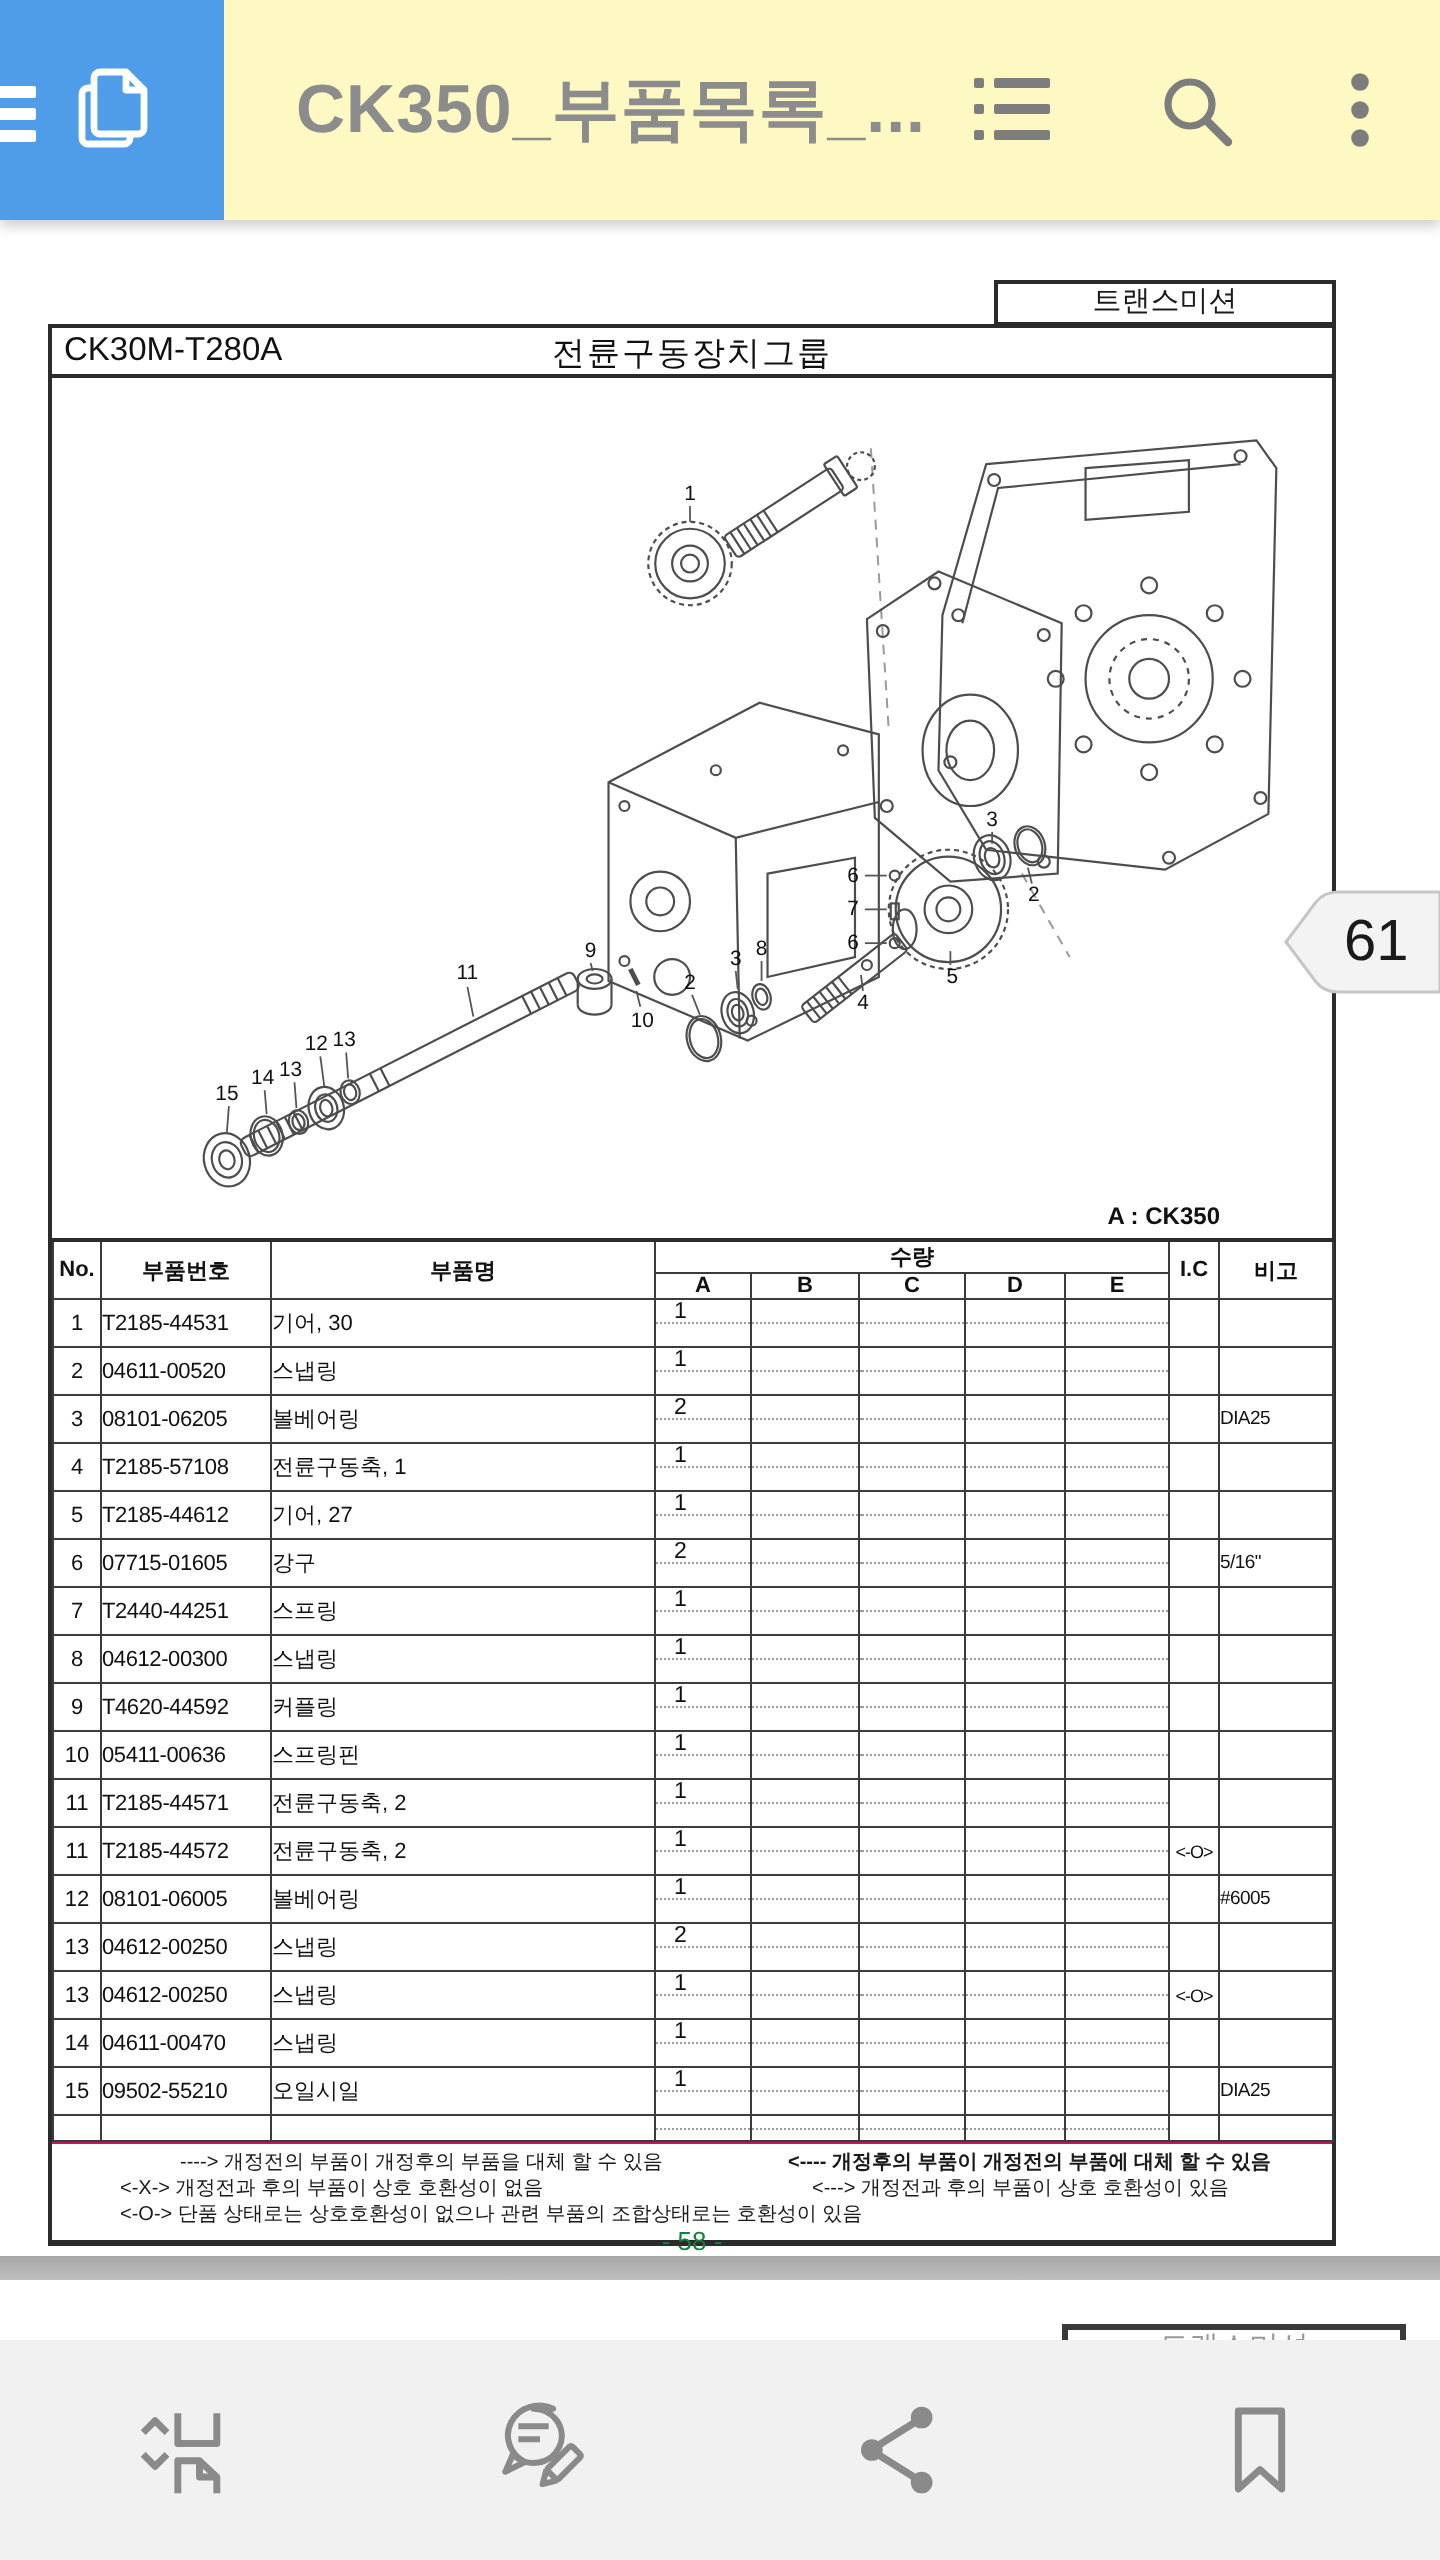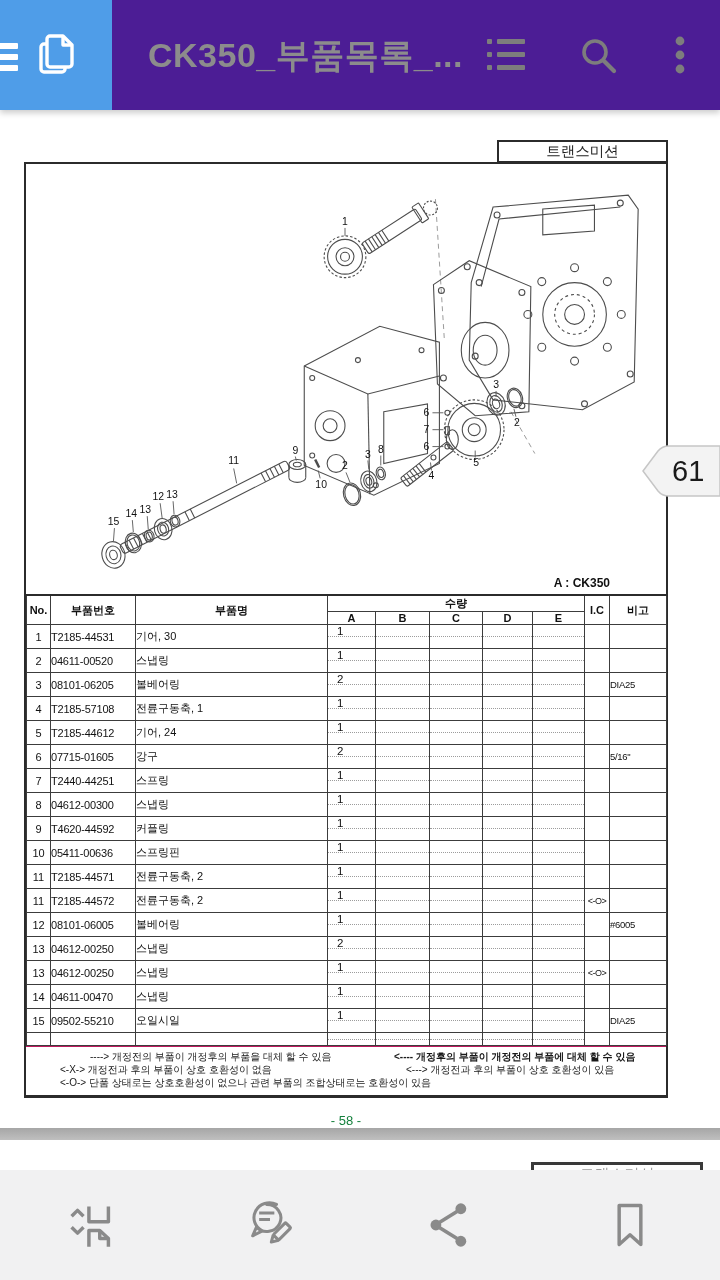--- a/index.html
+++ b/index.html
@@ -1,21 +1,21 @@
 <!DOCTYPE html>
 <html><head>
 <meta charset="utf-8">
 <style>
   html,body{margin:0;padding:0;background:#888;}
   *{box-sizing:border-box;}
   .screen{position:relative;width:720px;height:1280px;background:#ffffff;overflow:hidden;
           font-family:"Liberation Sans","DejaVu Sans",sans-serif;}
 
   
-  .appbar{position:absolute;left:0;top:0;width:720px;height:110px;background:#4c1d95;
+  .appbar{position:absolute;left:0;top:0;width:720px;height:110px;background:#fef9c3;
           box-shadow:0 3px 6px rgba(0,0,0,.20);z-index:30;}
   .appbar-left{position:absolute;left:0;top:0;width:112px;height:110px;background:#4f9de8;overflow:hidden;}
   .hamburger{position:absolute;left:-10px;top:43px;}
   .hamburger div{width:28px;height:6px;background:#fff;border-radius:1px;margin-bottom:5px;}
   .pages-ic{position:absolute;left:33px;top:31px;}
   .app-title{position:absolute;left:148px;top:0;height:110px;line-height:110px;
              font-size:34px;font-weight:bold;color:#8c8c8c;letter-spacing:.5px;white-space:nowrap;}
   .bar-ic{position:absolute;top:33px;width:44px;height:44px;}
   .ic-list{left:484px;} .ic-search{left:576px;} .ic-dots{left:658px;}
 
@@ -113,20 +113,24 @@
           <circle cx="22" cy="22" r="4.4"></circle>
           <circle cx="22" cy="36" r="4.4"></circle>
         </g>
     </svg>
   </div>
 
   <div class="page1">
     <div class="trans-box">트랜스미션</div>
 
     <div class="frame">
+      <div class="title-row">
+        <span class="model">CK30M-T280A</span>
+        <span class="group-title">전륜구동장치그룹</span>
+      </div>
 
       <div class="diagram">
         <svg width="640" height="430" viewBox="0 0 644 430">
           <g stroke="#9a9a9a" stroke-width="1" fill="none" stroke-dasharray="5 4">
             <path d="M412,34 L421,176"></path>
               <path d="M488,248 L512,290"></path>
           </g>
           <g stroke="#4d4d4d" stroke-width="1.1" fill="none">
 
             <path d="M470,42 L606,30 L616,44 L612,218 L560,246 L470,236 L446,196 L448,118 Z"></path>
@@ -391,21 +395,21 @@
               <td class="qty"></td>
               <td class="qty"></td>
               <td class="qty"></td>
               <td class="qty"></td>
               <td class="c-ic"></td>
               <td class="c-rem"></td>
             </tr>
             <tr class="data-row">
               <td class="c-no">5</td>
               <td class="c-pn">T2185-44612</td>
-              <td class="c-name">기어, 24</td>
+              <td class="c-name">기어, 27</td>
               <td class="qty">
                 <div class="val">1</div>
               </td>
               <td class="qty"></td>
               <td class="qty"></td>
               <td class="qty"></td>
               <td class="qty"></td>
               <td class="c-ic"></td>
               <td class="c-rem"></td>
             </tr>

